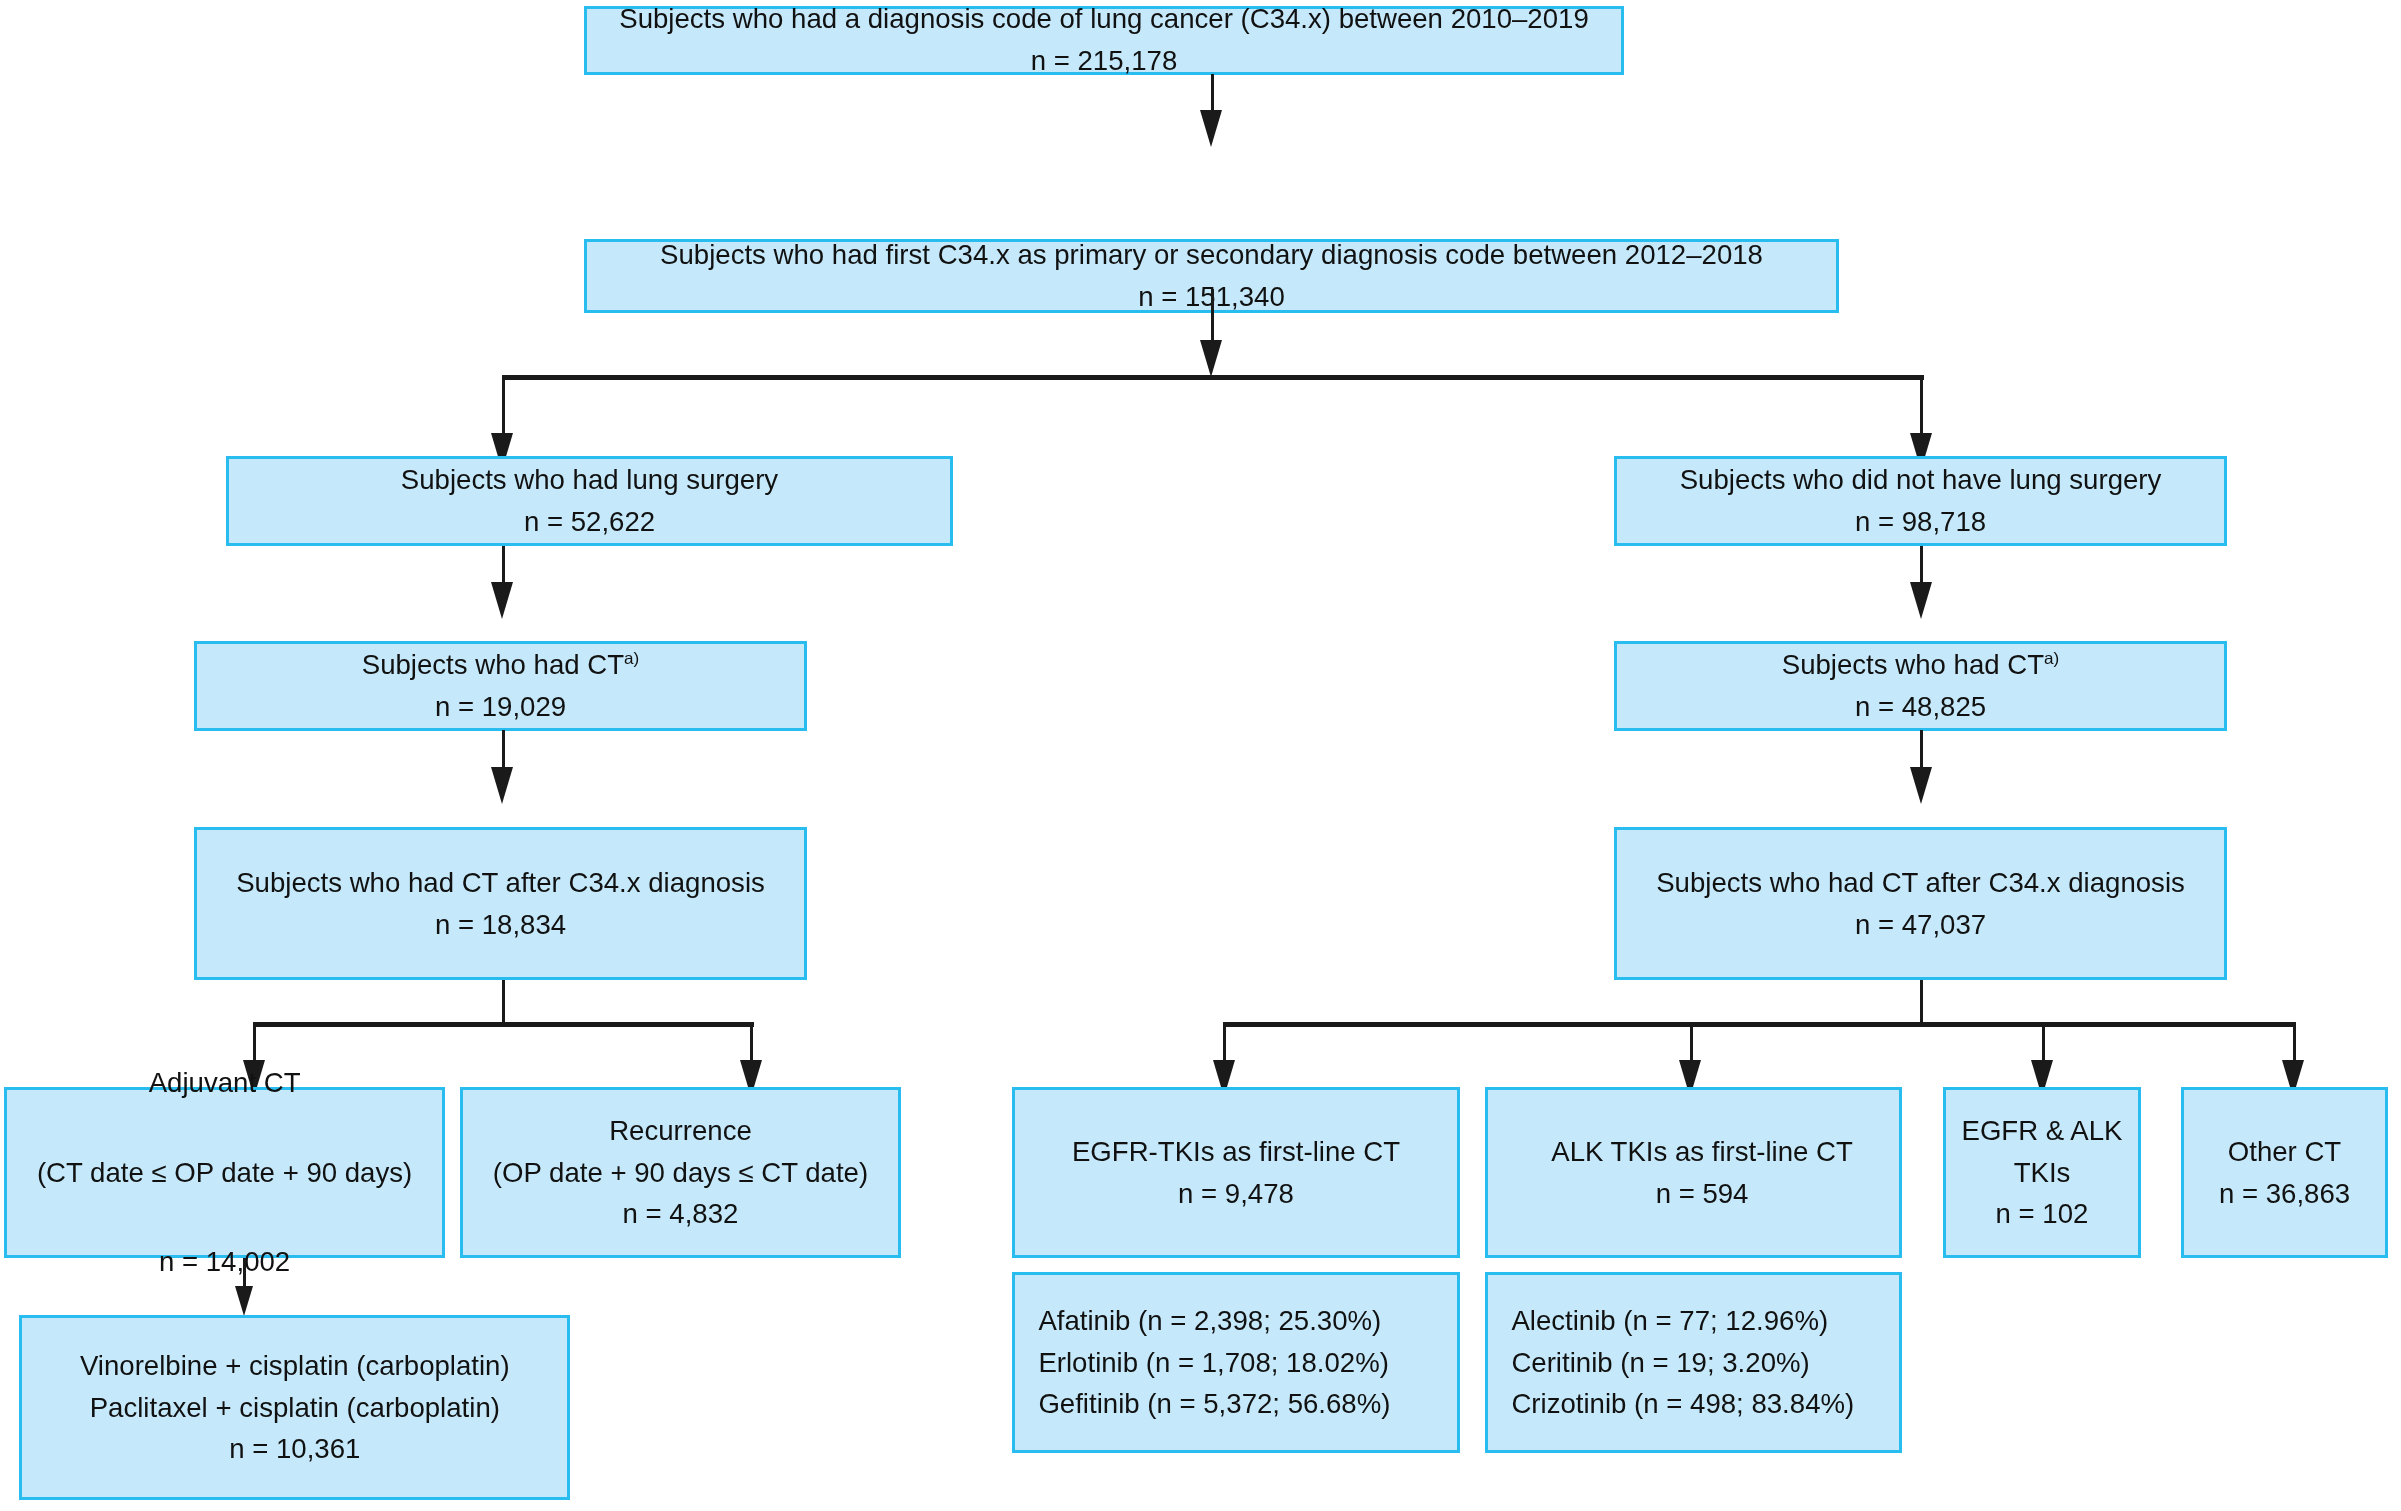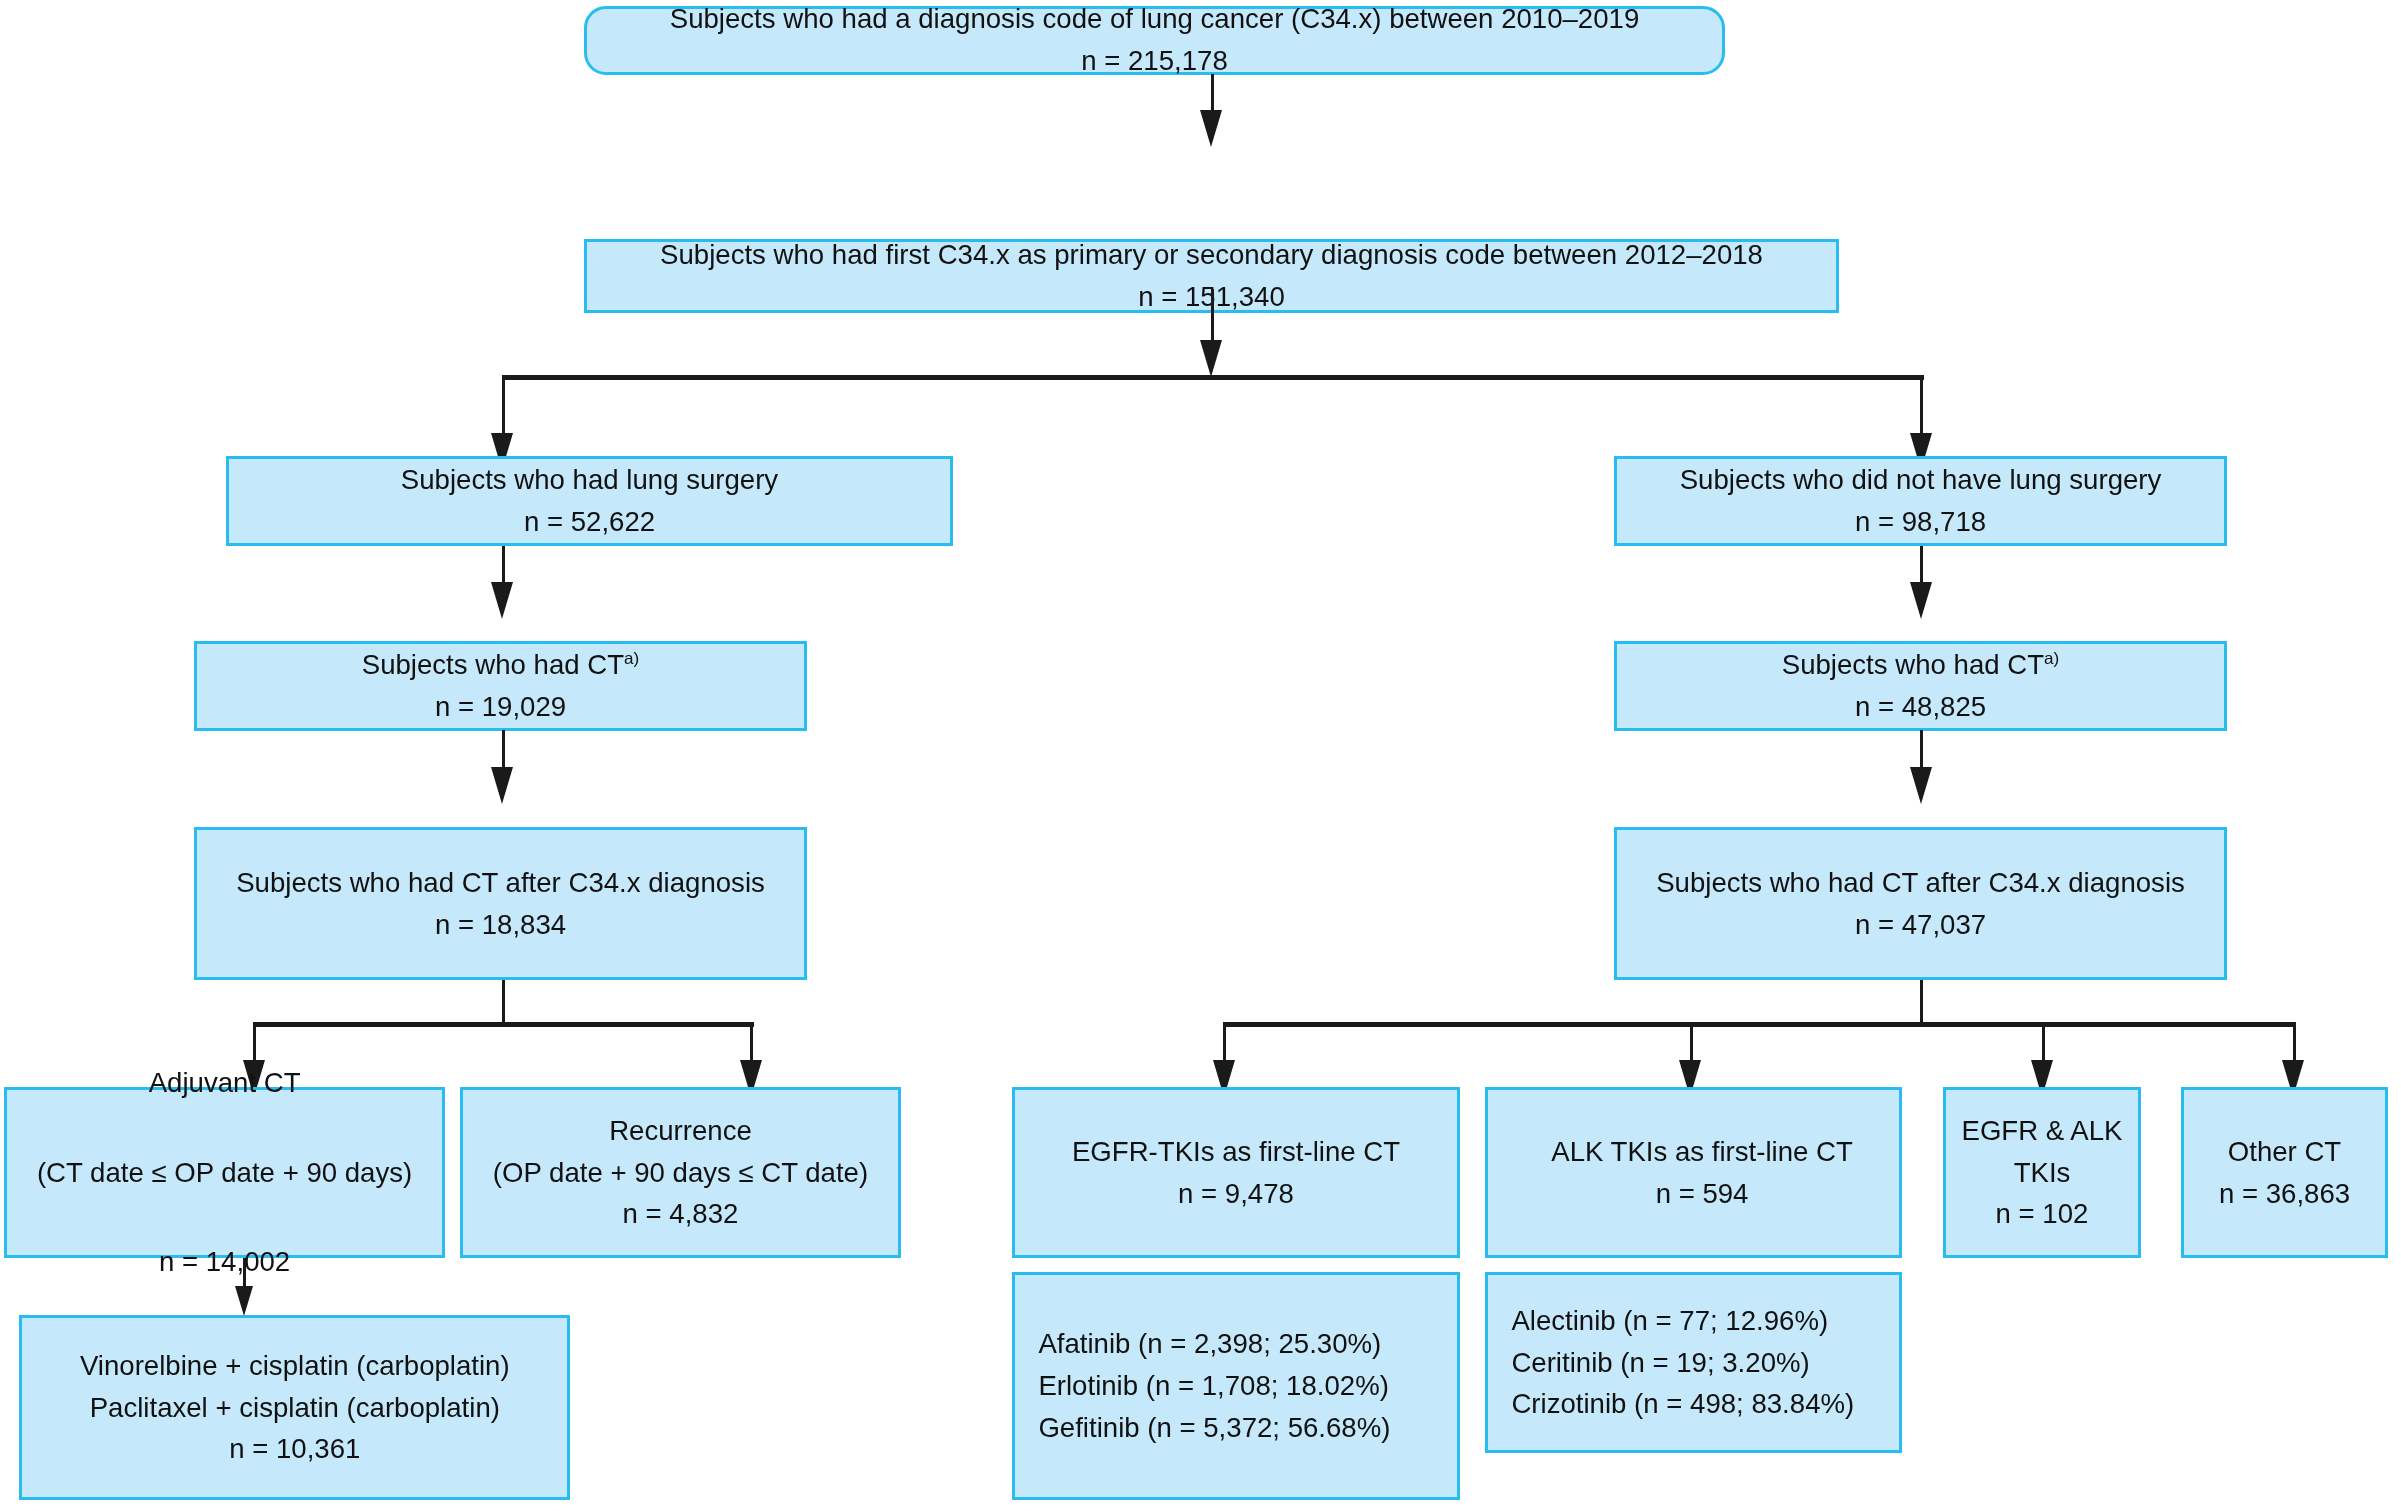--- a/index.html
+++ b/index.html
@@ -68,21 +68,21 @@
     border-left-width: 9.6px;
     border-right-width: 9.6px;
     border-top-width: 30px;
   }
 </style>
 </head>
 <body>
 
 <div id="canvas">
 
-  <div class="box" style="left:584px; top:5.5px; width:1141px; height:69px;border-radius:22px;">
+  <div class="box" style="left:584px; top:5.5px; width:1040px; height:69px;">
     <div class="ln">Subjects who had a diagnosis code of lung cancer (C34.x) between 2010–2019</div>
     <div class="ln">n = 215,178</div>
   </div>
 
   <div class="vline" style="left:1211px; top:74px; height:40px;"></div>
   <div class="arrow" style="left:1200px; top:110px;"></div>
 
   <div class="box" style="left:584px; top:215px; width:1255px; height:74px;margin-top:24px;">
     <div class="ln">Subjects who had first C34.x as primary or secondary diagnosis code between 2012–2018</div>
     <div class="ln">n = 151,340</div>
@@ -189,21 +189,21 @@
 
   <div class="vline" style="left:243px; top:1258px; height:33px;"></div>
   <div class="arrow small" style="left:235px; top:1286px;"></div>
 
   <div class="box" style="left:19.3px; top:1315px; width:551px; height:185px;">
     <div class="ln">Vinorelbine + cisplatin (carboplatin)</div>
     <div class="ln">Paclitaxel + cisplatin (carboplatin)</div>
     <div class="ln">n = 10,361</div>
   </div>
 
-  <div class="box left-align" style="left:1012px; top:1272px; width:448px; height:228px;">
+  <div class="box left-align" style="left:1012px; top:1272px; width:448px; height:181px;">
     <div class="ln">Afatinib (n = 2,398; 25.30%)</div>
     <div class="ln">Erlotinib (n = 1,708; 18.02%)</div>
     <div class="ln">Gefitinib (n = 5,372; 56.68%)</div>
   </div>
 
   <div class="box left-align" style="left:1485px; top:1272px; width:417px; height:181px;">
     <div class="ln">Alectinib (n = 77; 12.96%)</div>
     <div class="ln">Ceritinib (n = 19; 3.20%)</div>
     <div class="ln">Crizotinib (n = 498; 83.84%)</div>
   </div>

